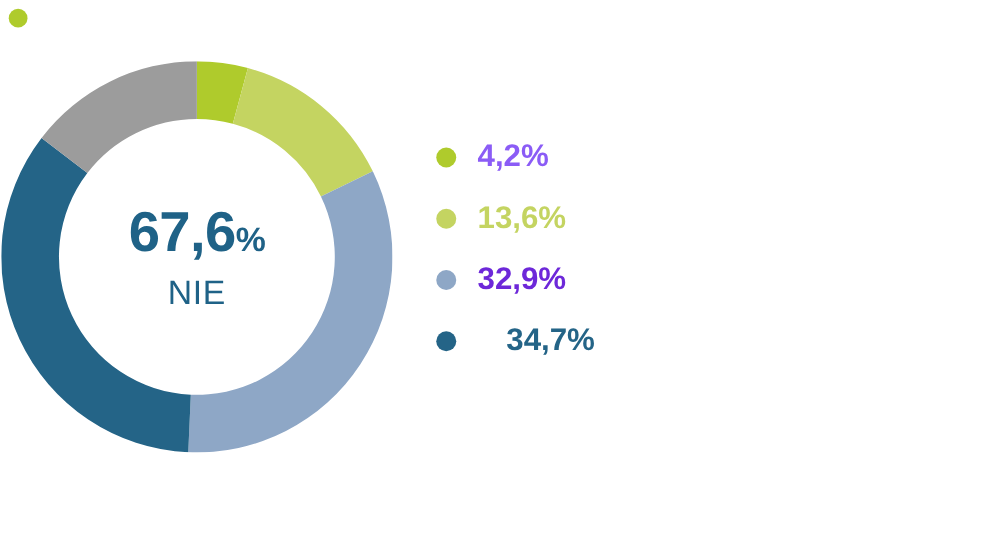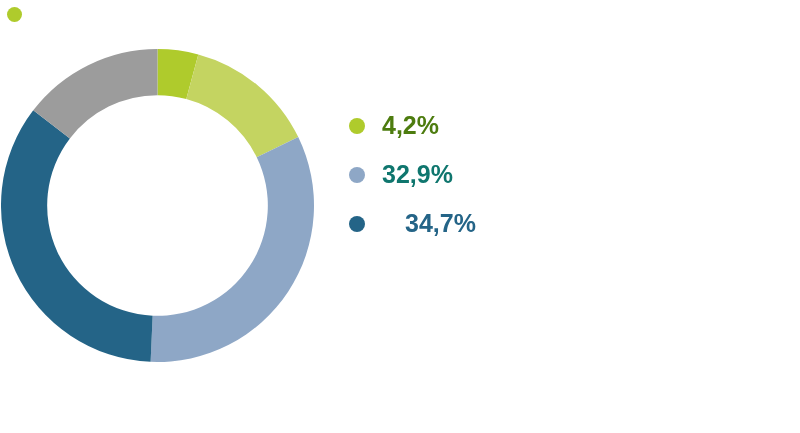--- a/index.html
+++ b/index.html
@@ -110,29 +110,37 @@
       <g id="donut-slices">
           <path d="M 156.5 0 A 156.5 156.5 0 0 1 197.3216957343689 5.417773522592626 L 185.27929549273006 49.98703033342781 A 110.3325 110.3325 0 0 0 156.5 46.167500000000004 Z" fill="#AFCB2C"></path>
           <path d="M 197.3216957343689 5.417773522592626 A 156.5 156.5 0 0 1 297.25692187013703 88.091382519129 L 255.73362991844664 108.27192467598594 A 110.3325 110.3325 0 0 0 185.27929549273006 49.98703033342781 Z" fill="#C4D461"></path>
           <path d="M 297.25692187013703 88.091382519129 A 156.5 156.5 0 0 1 149.6189894832542 312.8486542771265 L 151.6488875856942 266.7258012653742 A 110.3325 110.3325 0 0 0 255.73362991844664 108.27192467598594 Z" fill="#8EA7C6"></path>
           <path d="M 149.6189894832542 312.8486542771265 A 156.5 156.5 0 0 1 32.24050261161372 61.358908410794314 L 68.89705434118768 89.42553042960999 A 110.3325 110.3325 0 0 0 151.6488875856942 266.7258012653742 Z" fill="#246487"></path>
           <path d="M 32.24050261161372 61.358908410794314 A 156.5 156.5 0 0 1 156.49999999999997 0 L 156.49999999999997 46.167500000000004 A 110.3325 110.3325 0 0 0 68.89705434118768 89.42553042960999 Z" fill="#9C9C9C"></path>
         </g>
     </svg>
   </div>
 
+  <div class="center-label">
+    <div class="center-value" style="color: rgb(31, 98, 135);"><span>67,6</span><span class="unit">%</span></div>
+    <div class="center-sub" style="color: rgb(31, 98, 135);">NIE</div>
+  </div>
 
   <div class="legend">
     <div class="legend-item">
       <span class="legend-dot" style="background: rgb(175, 203, 44);"></span>
-      <span class="legend-label" style="color: #4d7c0f; text-align: right;">4,2%</span>
+      <span class="legend-label" style="color: #8b5cf6; text-align: right;">4,2%</span>
+    </div>
+    <div class="legend-item">
+      <span class="legend-dot" style="background: rgb(196, 212, 97);"></span>
+      <span class="legend-label" style="color: rgb(196, 212, 97);">13,6%</span>
     </div>
     <div class="legend-item">
       <span class="legend-dot" style="background: rgb(142, 167, 198);"></span>
-      <span class="legend-label" style="color: #0f766e;">32,9%</span>
+      <span class="legend-label" style="color: #6d28d9;">32,9%</span>
     </div>
     <div class="legend-item">
       <span class="legend-dot" style="background: rgb(36, 100, 135);"></span>
       <span class="legend-label" style="color: rgb(36, 100, 135); margin-left: 40px;">34,7%</span>
     </div>
   </div>
 
 </div>
 
 </body></html>

